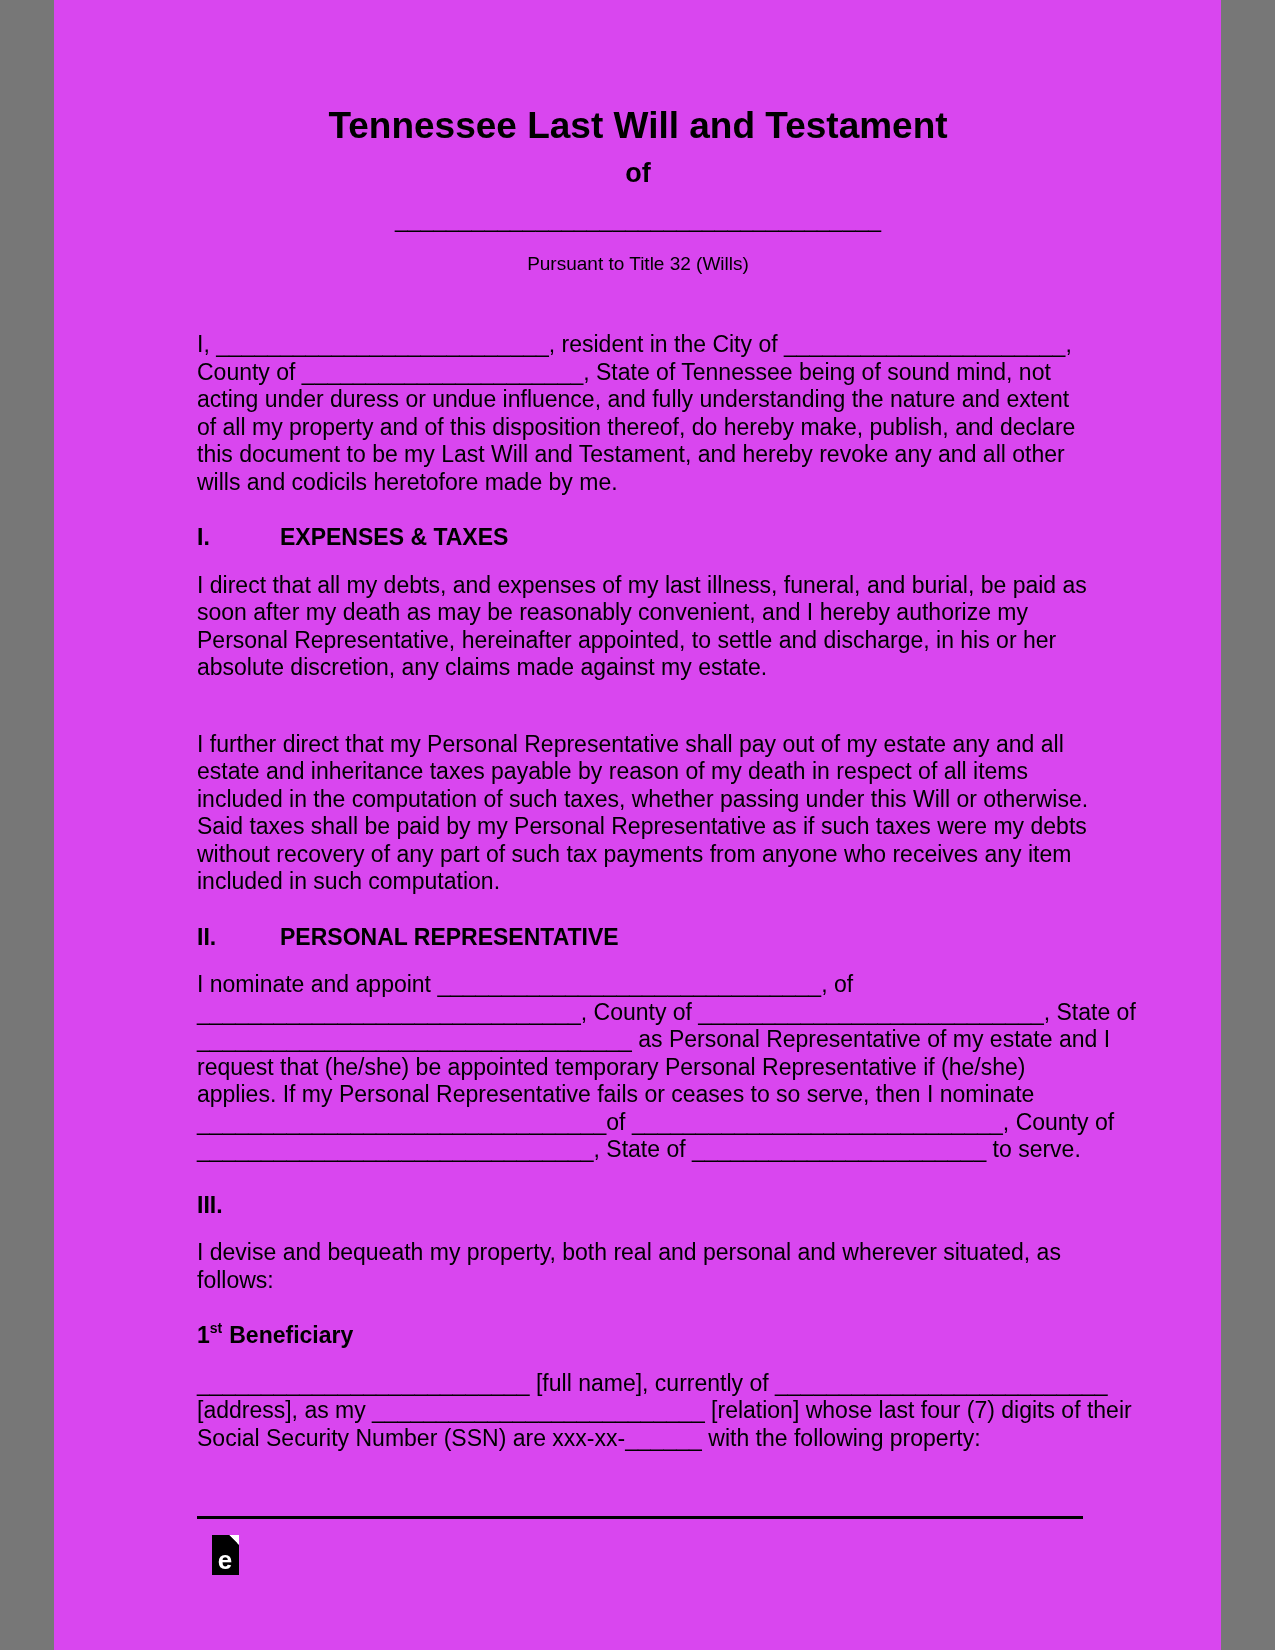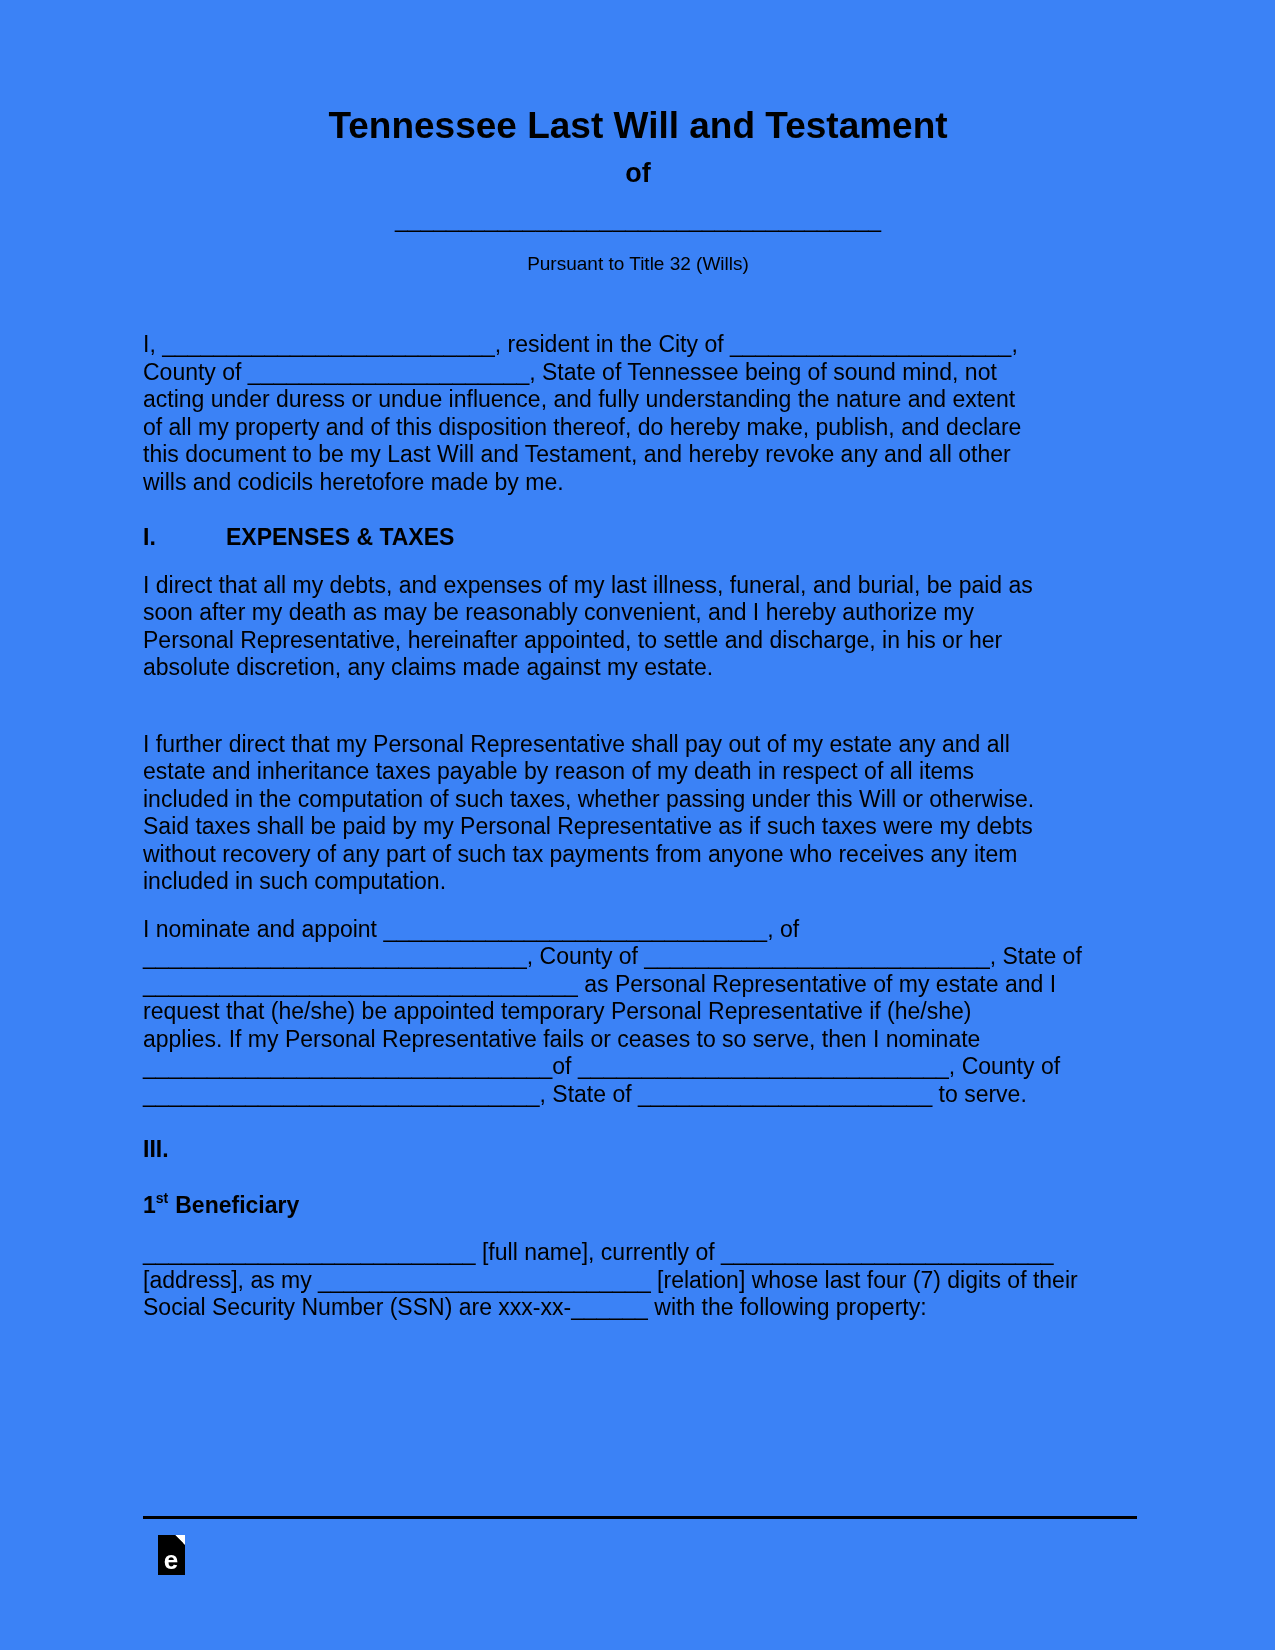--- a/index.html
+++ b/index.html
@@ -1,20 +1,20 @@
 <!DOCTYPE html>
 <html><head>
 <meta charset="utf-8">
 <style>
   html,body { margin:0; padding:0; background:#777; }
   .page {
     position:relative;
-    width:1275px; height:1650px;
+    width:1167px; height:1650px;
     margin:0 auto;
-    background:#3b82f6;
+    background:#d946ef;
     color:#000;
     font-family:"Liberation Sans", sans-serif;
     overflow:hidden;
     box-sizing:border-box;
     padding:104px 142px 0 143px;
   }
   header { text-align:center; }
   h1.doc-title {
     margin:0;
     font-size:37px; line-height:44px; font-weight:bold;
@@ -94,31 +94,37 @@
 soon after my death as may be reasonably convenient, and I hereby authorize my
 Personal Representative, hereinafter appointed, to settle and discharge, in his or her
 absolute discretion, any claims made against my estate.</p>
   <p class="para gap-xl">I further direct that my Personal Representative shall pay out of my estate any and all
 estate and inheritance taxes payable by reason of my death in respect of all items
 included in the computation of such taxes, whether passing under this Will or otherwise.
 Said taxes shall be paid by my Personal Representative as if such taxes were my debts
 without recovery of any part of such tax payments from anyone who receives any item
 included in such computation.</p>
 
+  <div class="sec-heading">
+    <span class="numeral">II.</span>
+    <span class="sec-title">PERSONAL REPRESENTATIVE</span>
+  </div>
   <p class="para after-heading">I nominate and appoint ______________________________, of
 ______________________________, County of ___________________________, State of
 __________________________________ as Personal Representative of my estate and I
 request that (he/she) be appointed temporary Personal Representative if (he/she)
 applies. If my Personal Representative fails or ceases to so serve, then I nominate
 ________________________________of _____________________________, County of
 _______________________________, State of _______________________ to serve.</p>
 
   <div class="sec-heading">
     <span class="numeral">III.</span>
   </div>
+  <p class="para after-heading">I devise and bequeath my property, both real and personal and wherever situated, as
+follows:</p>
 
   <div class="ben-heading"><span>1</span><sup>st</sup><span class="ben-label">Beneficiary</span></div>
   <p class="para after-heading">__________________________ [full name], currently of __________________________
 [address], as my __________________________ [relation] whose last four (7) digits of their
 Social Security Number (SSN) are xxx-xx-______ with the following property:</p>
 
   <div class="footer-rule"></div>
 
   <div class="logo">
     <svg width="27" height="40" viewBox="0 0 27 40">

